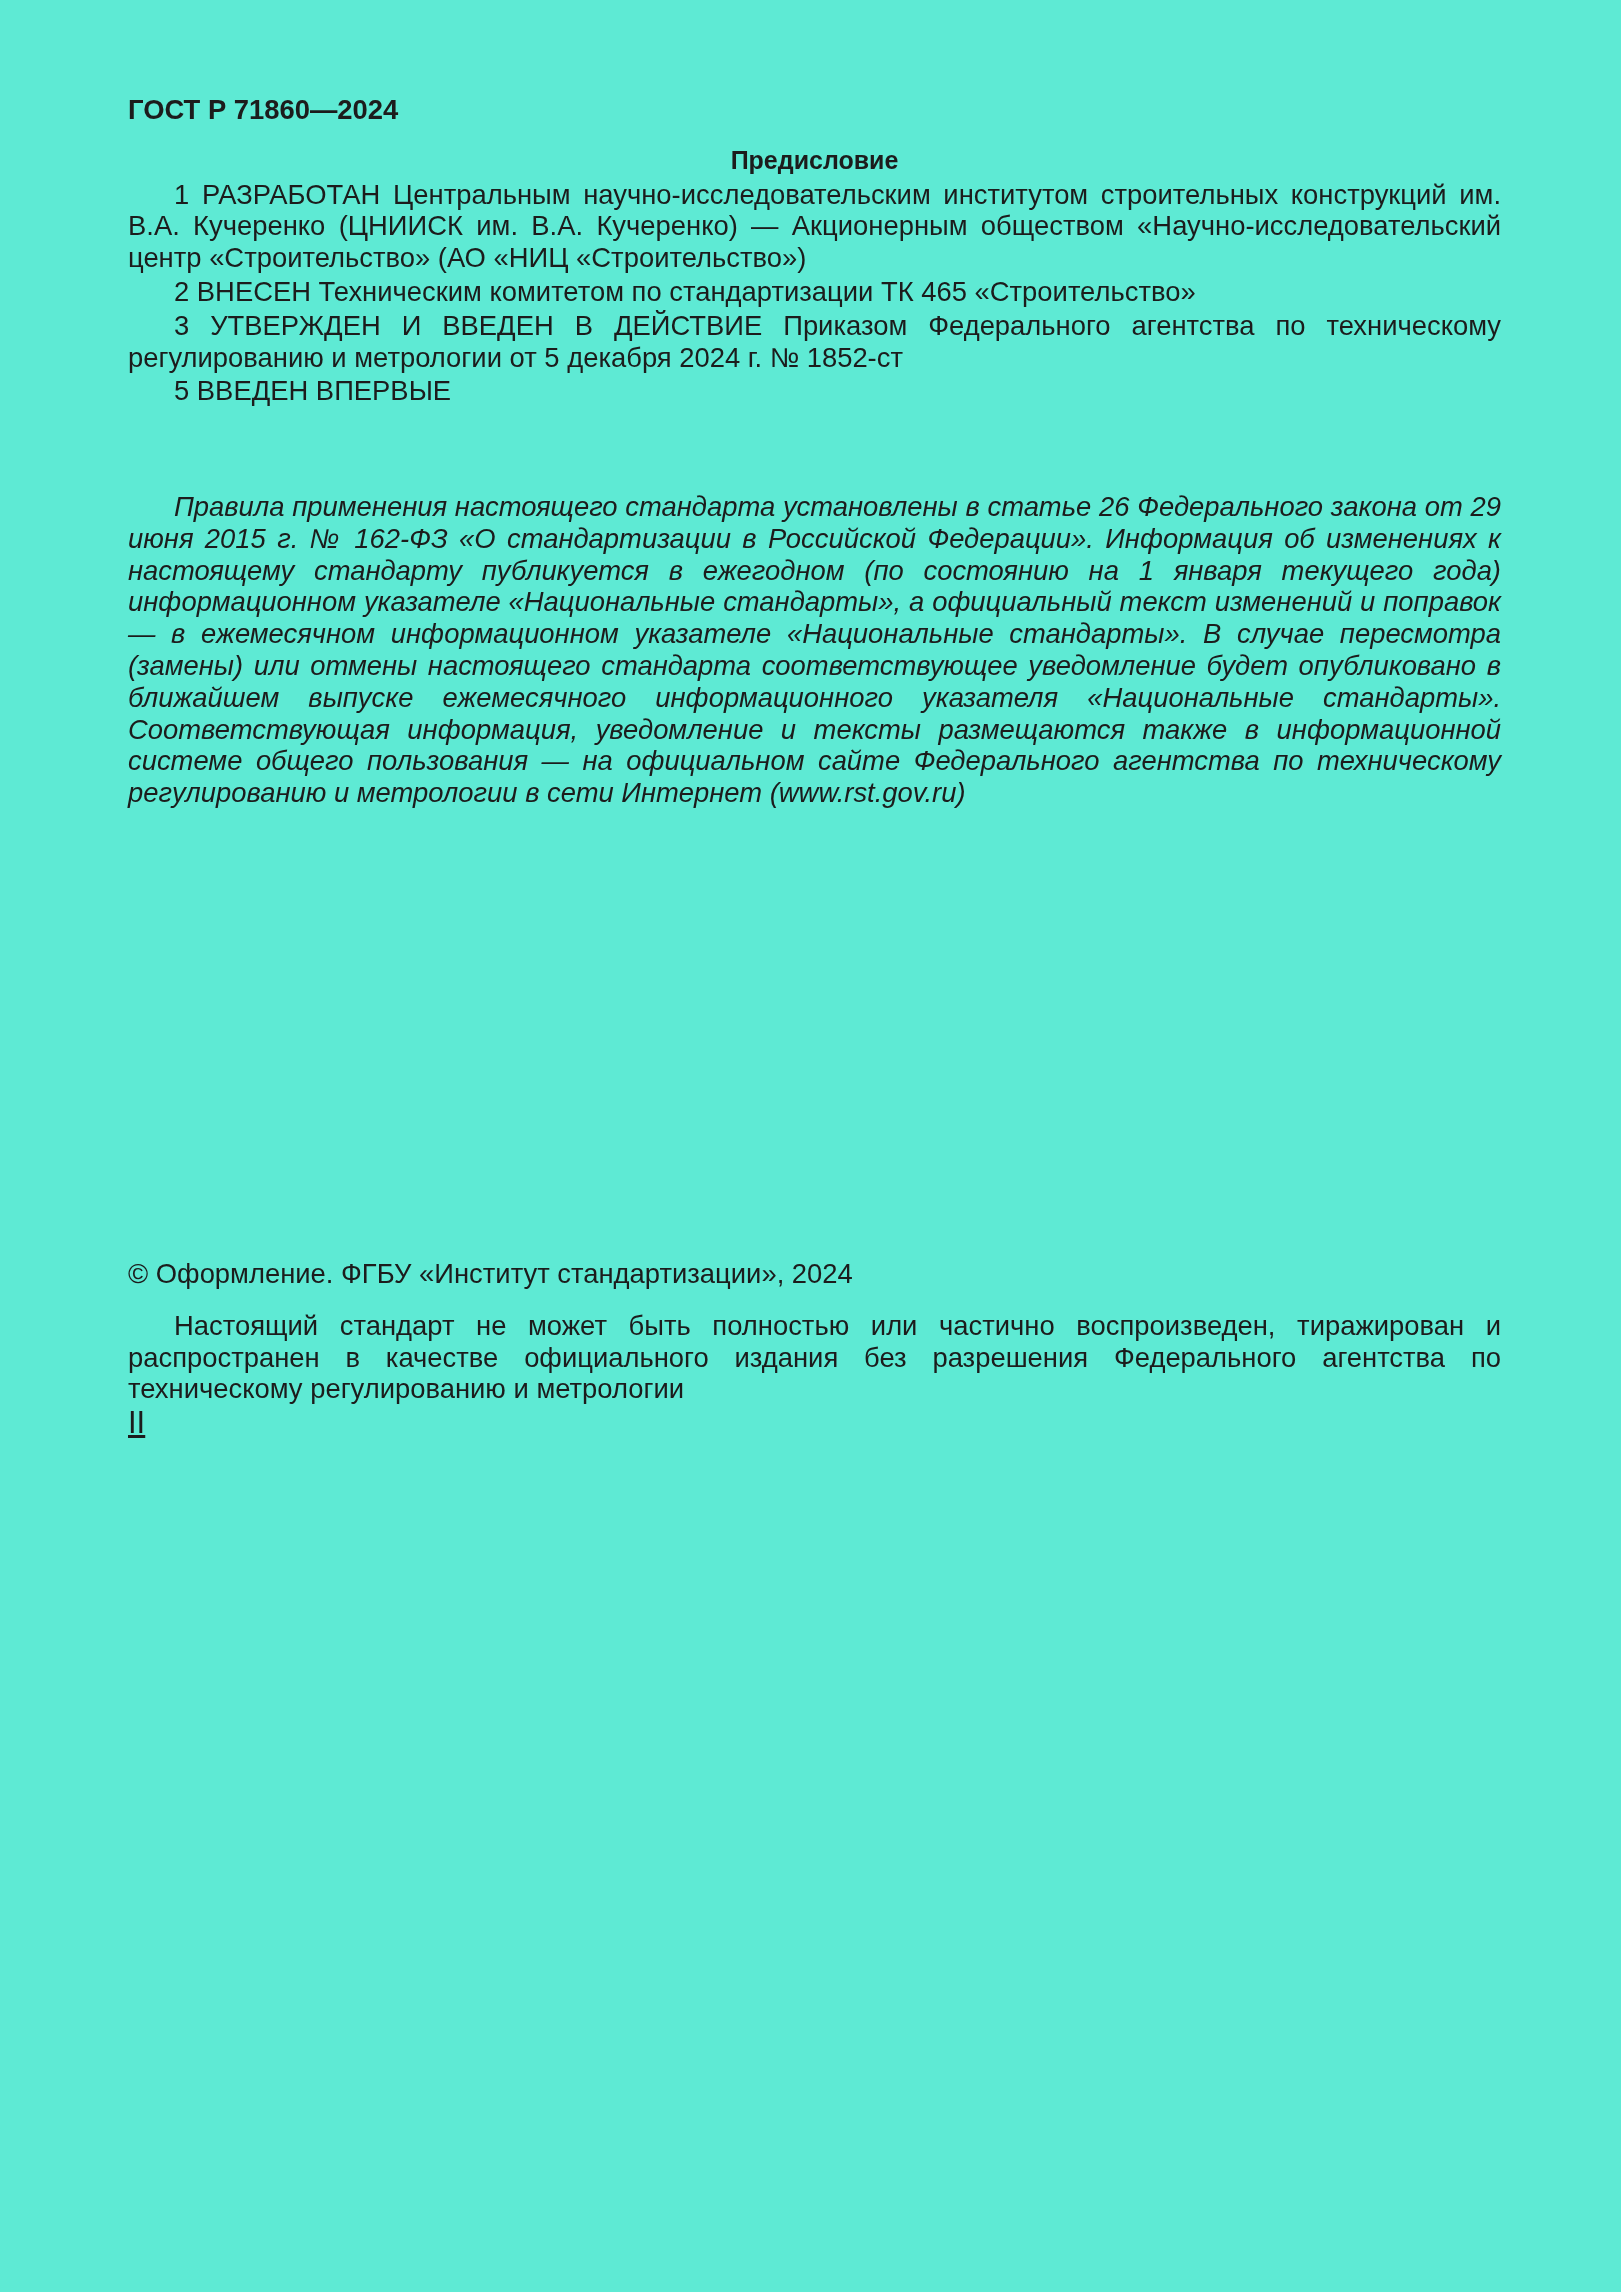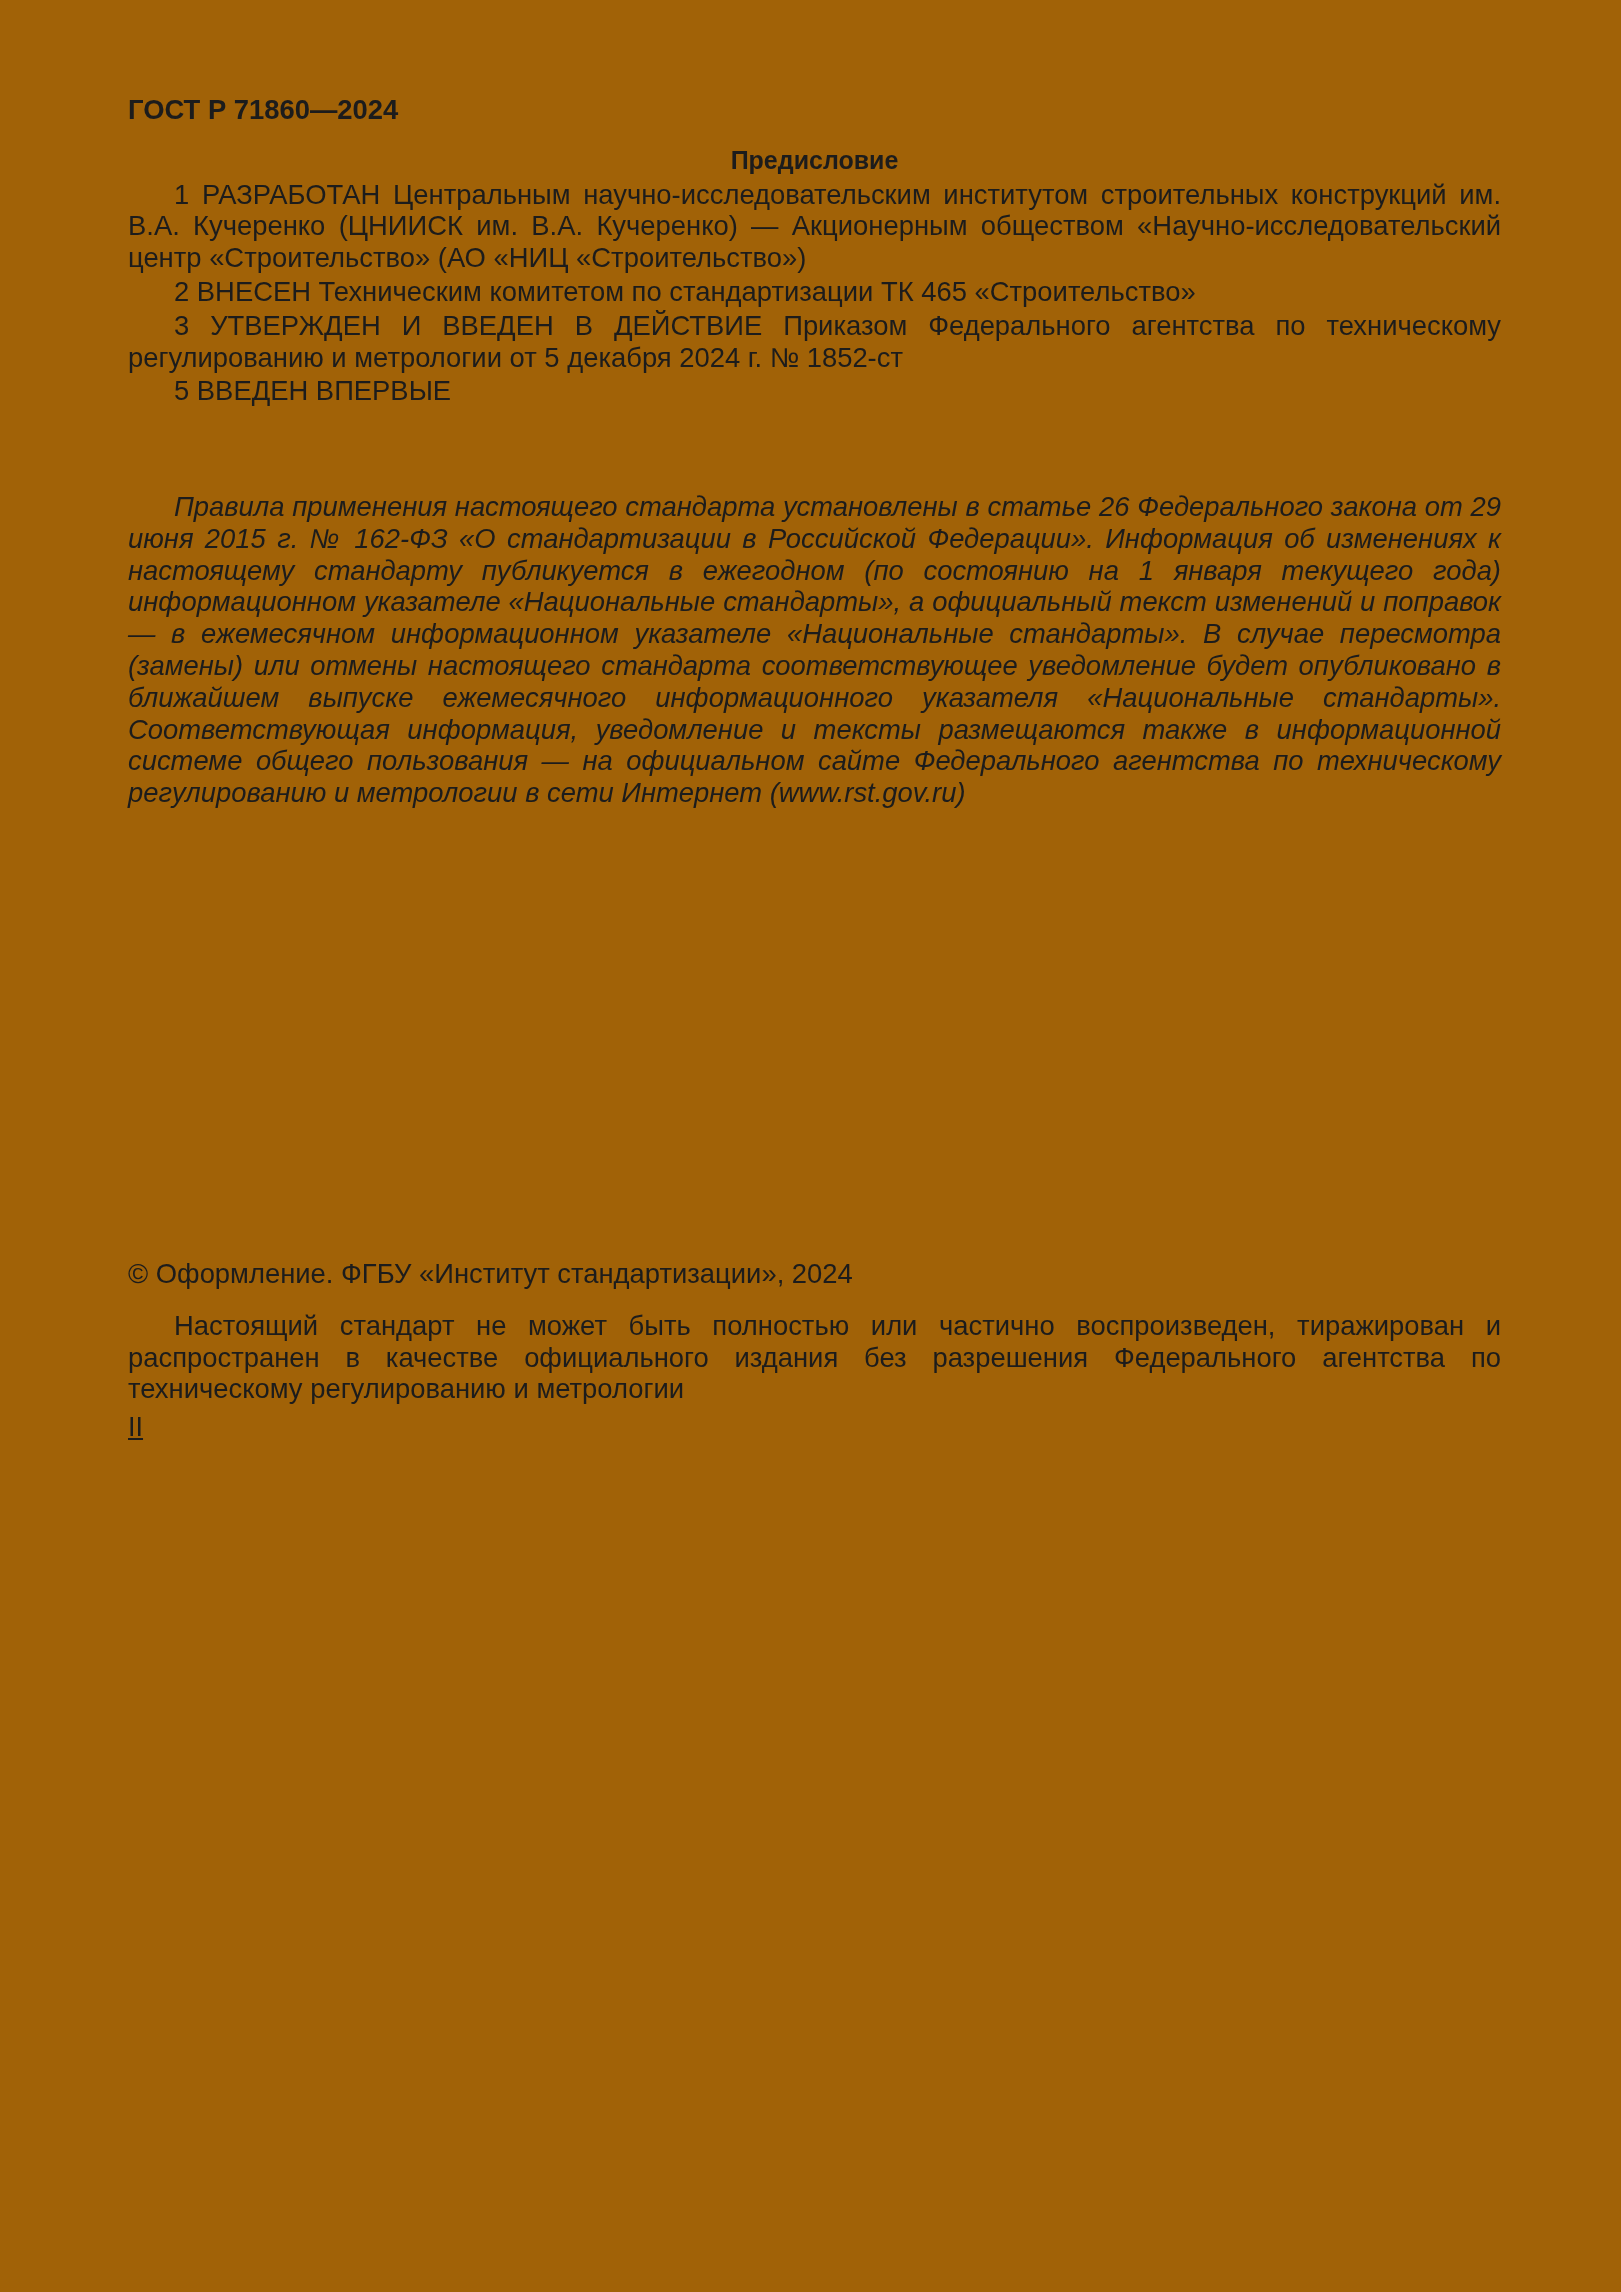--- a/index.html
+++ b/index.html
@@ -5,21 +5,21 @@
   html, body {
     margin: 0;
     padding: 0;
     background: #e8e8e8;
   }
   .page {
     position: relative;
     width: 1621px;
     height: 2293px;
     margin: 0 auto;
-    background: #a16207;
+    background: #5eead4;
     box-sizing: border-box;
     padding: 94px 120px 0 128px;
     font-family: "Liberation Sans", sans-serif;
     color: #1c1c1c;
     overflow: hidden;
   }
   .doc-header {
     font-size: 27.4px;
     font-weight: bold;
     text-align: left;
@@ -56,22 +56,22 @@
   .copyright-line {
     font-size: 27.4px;
     line-height: 1.16;
     text-align: left;
     margin: 0;
   }
   .distribution-notice {
     margin-top: 20px;
   }
   .page-number {
-    margin-top: 7px;
-    font-size: 27px;
+    margin-top: 0;
+    font-size: 31px;
     line-height: 1.16;
     text-align: left;
     text-decoration: underline;
   }
 </style>
 </head>
 <body>
 
 <div class="page">
 

